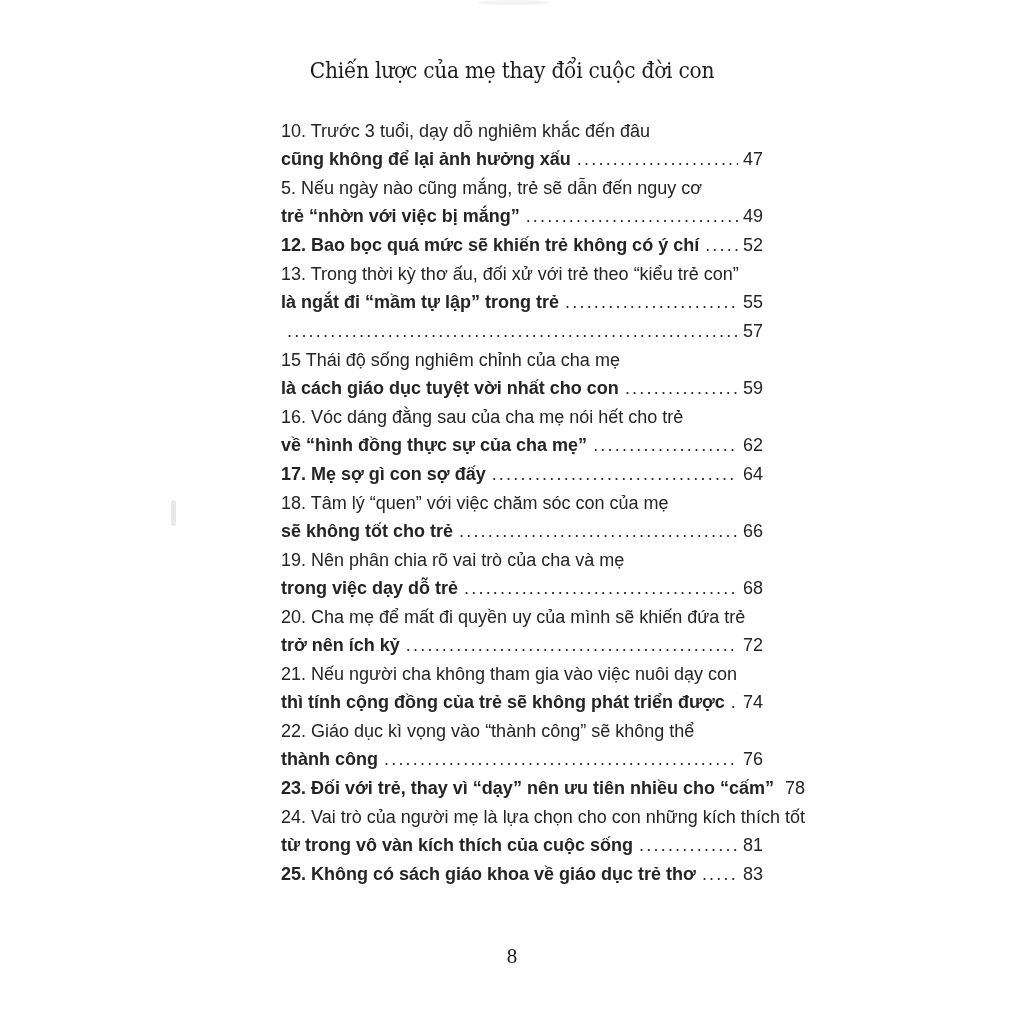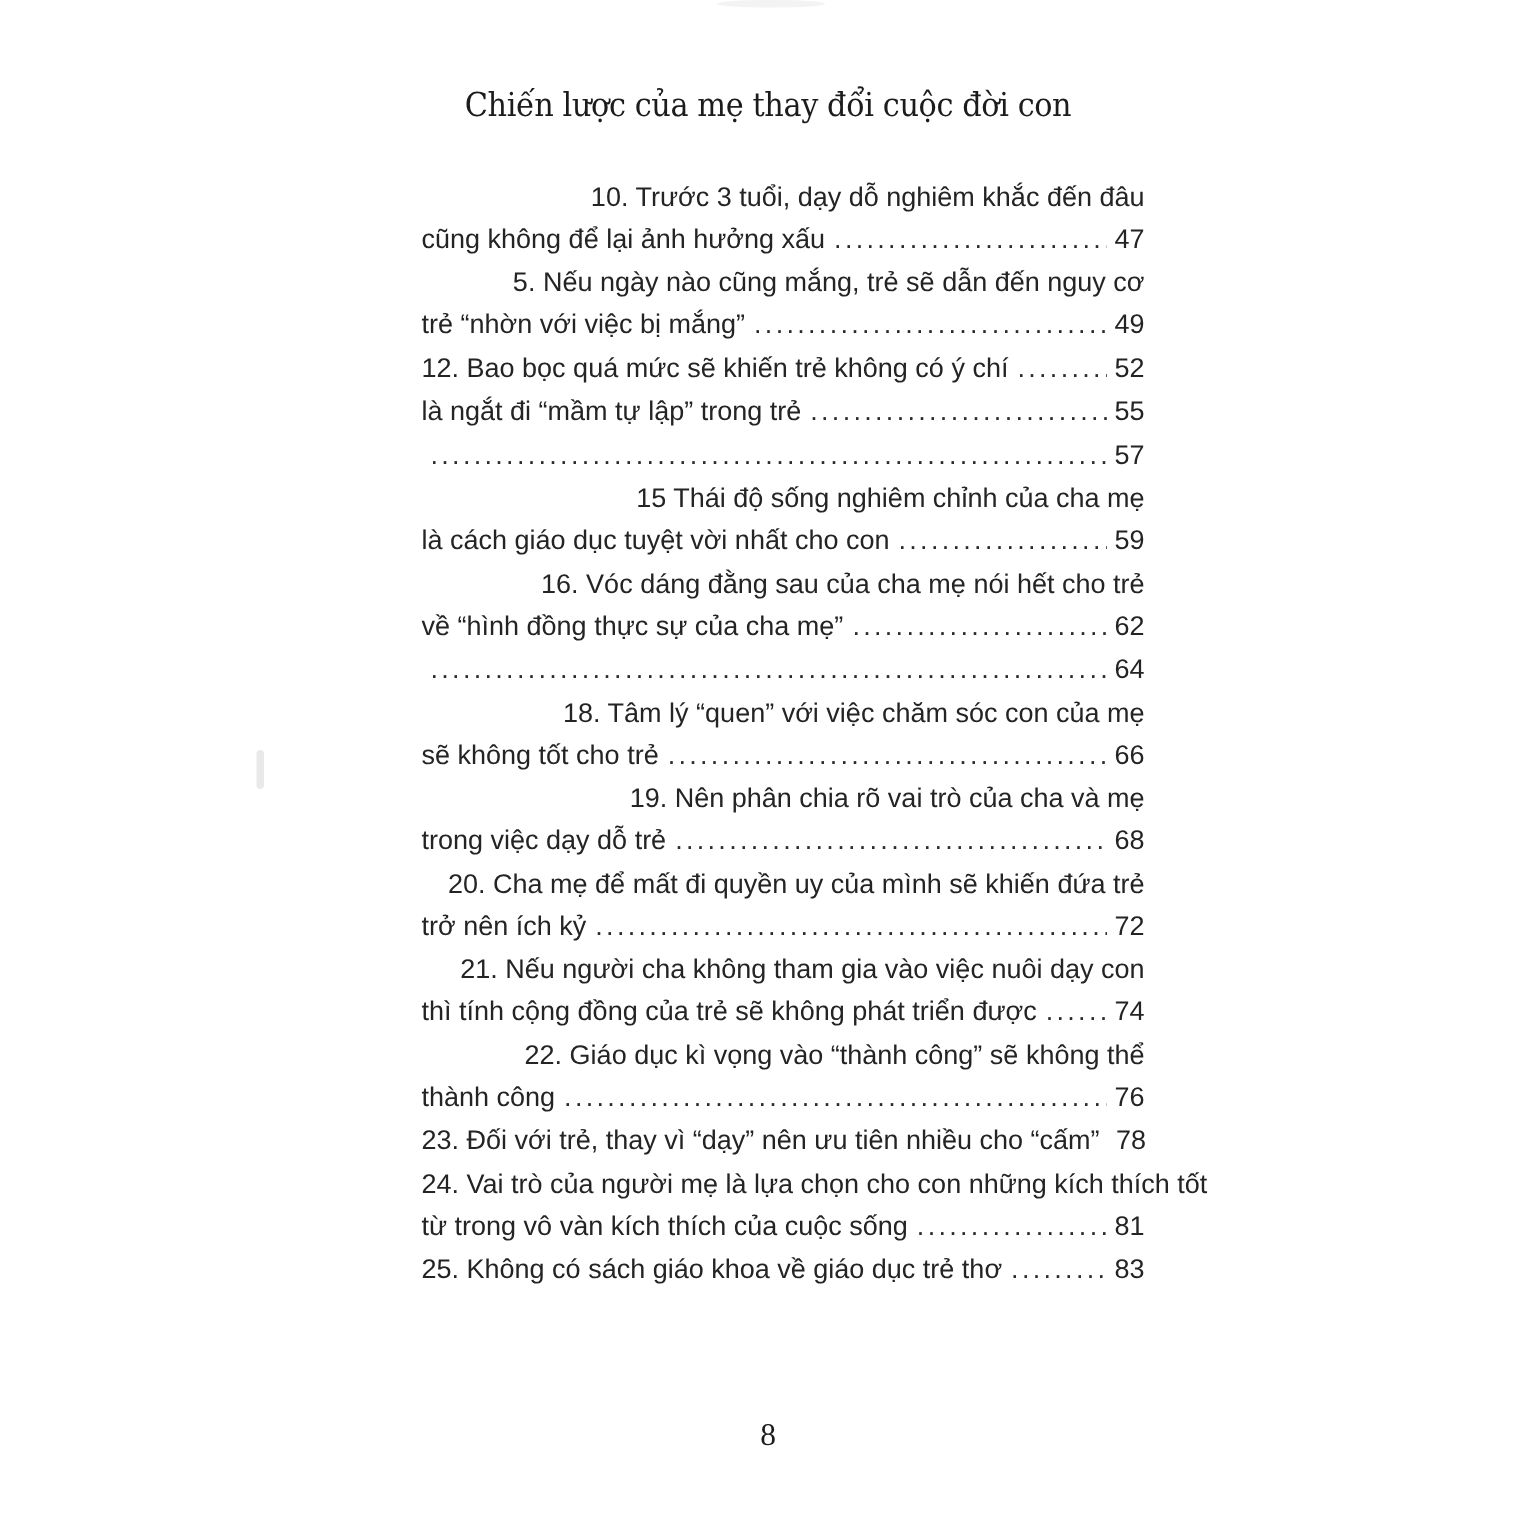--- a/index.html
+++ b/index.html
@@ -24,26 +24,25 @@
     transform: scaleX(0.92);
     color: #1c1c1c;
   }
   .toc {
     position: absolute;
     left: 281px;
     top: 117px;
     width: 482px;
     font-size: 18px;
     line-height: 28px;
-    text-align: right;
   }
   .toc-entry { margin-bottom: 1px; }
   .toc-line { white-space: nowrap; }
   .toc-line.last { display: flex; align-items: baseline; }
-  .toc-text { flex: 0 0 auto; }
+  .toc-text { flex: 0 0 auto; font-weight: bold; }
   .toc-dots {
     flex: 1 1 auto;
     min-width: 0;
     overflow: hidden;
     white-space: nowrap;
     letter-spacing: 2.2px;
     margin: 0 5px 0 6px;
     color: #2b2b2b;
   }
   .toc-page { flex: 0 0 auto; }
@@ -103,20 +102,21 @@
         </div>
       </div>
       <div class="toc-entry">
         <div class="toc-line last">
           <span class="toc-text">12. Bao bọc quá mức sẽ khiến trẻ không có ý chí</span>
           <span class="toc-dots">................................................................................................................................................................</span>
           <span class="toc-page">52</span>
         </div>
       </div>
       <div class="toc-entry">
+        <div class="toc-line">13. Trong thời kỳ thơ ấu, đối xử với trẻ theo “kiểu trẻ con”</div>
         <div class="toc-line last">
           <span class="toc-text">là ngắt đi “mầm tự lập” trong trẻ</span>
           <span class="toc-dots">................................................................................................................................................................</span>
           <span class="toc-page">55</span>
         </div>
       </div>
       <div class="toc-entry">
         <div class="toc-line last">
           <span class="toc-dots">................................................................................................................................................................</span>
           <span class="toc-page">57</span>
@@ -133,20 +133,21 @@
       <div class="toc-entry">
         <div class="toc-line">16. Vóc dáng đằng sau của cha mẹ nói hết cho trẻ</div>
         <div class="toc-line last">
           <span class="toc-text">về “hình đồng thực sự của cha mẹ”</span>
           <span class="toc-dots">................................................................................................................................................................</span>
           <span class="toc-page">62</span>
         </div>
       </div>
       <div class="toc-entry">
         <div class="toc-line last">
+          <span class="toc-text">17. Mẹ sợ gì con sợ đấy</span>
           <span class="toc-dots">................................................................................................................................................................</span>
           <span class="toc-page">64</span>
         </div>
       </div>
       <div class="toc-entry">
         <div class="toc-line">18. Tâm lý “quen” với việc chăm sóc con của mẹ</div>
         <div class="toc-line last">
           <span class="toc-text">sẽ không tốt cho trẻ</span>
           <span class="toc-dots">................................................................................................................................................................</span>
           <span class="toc-page">66</span>

